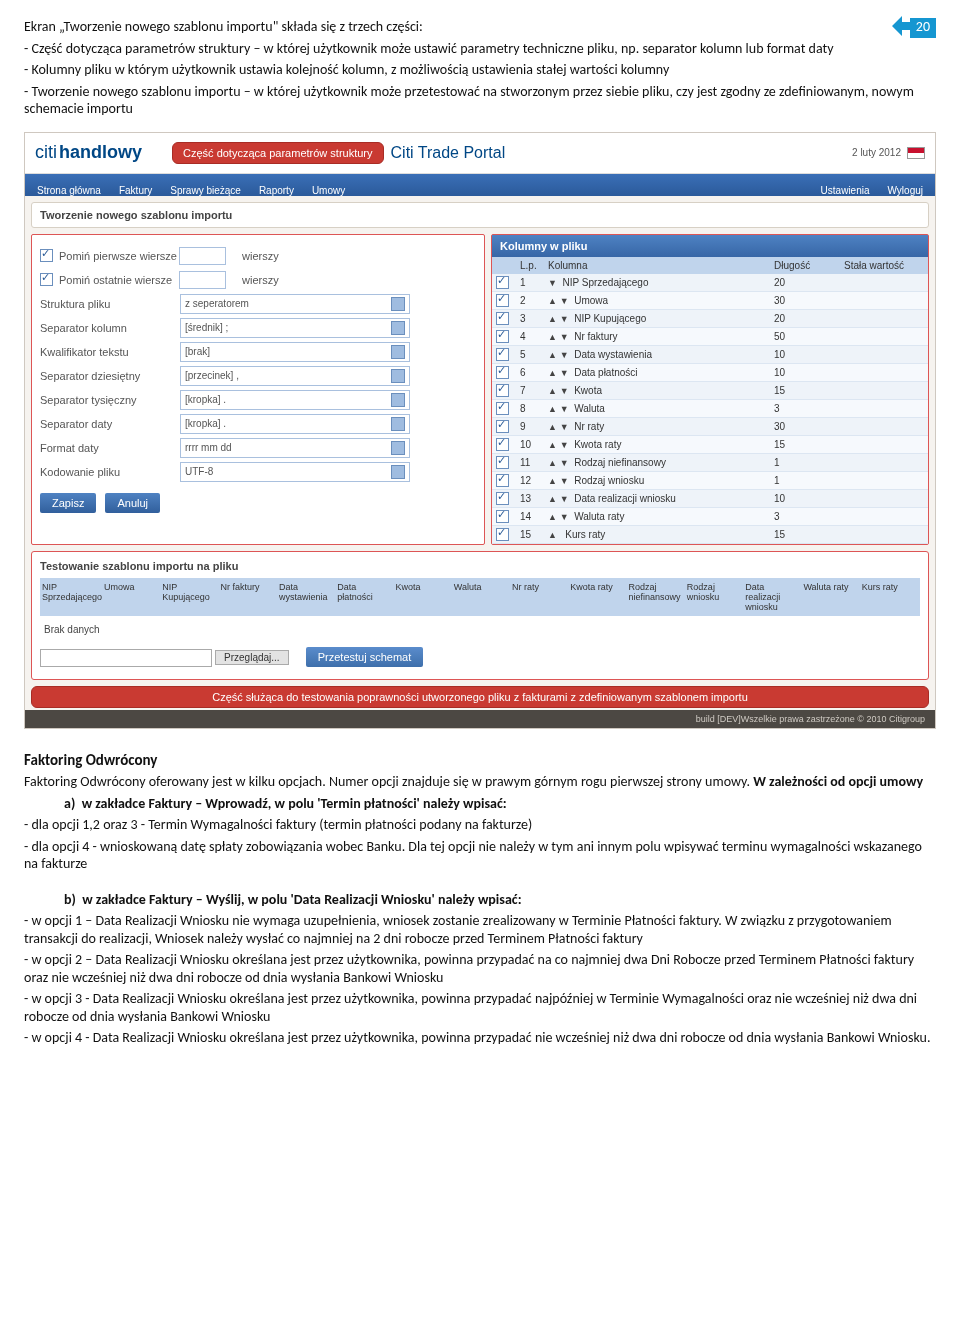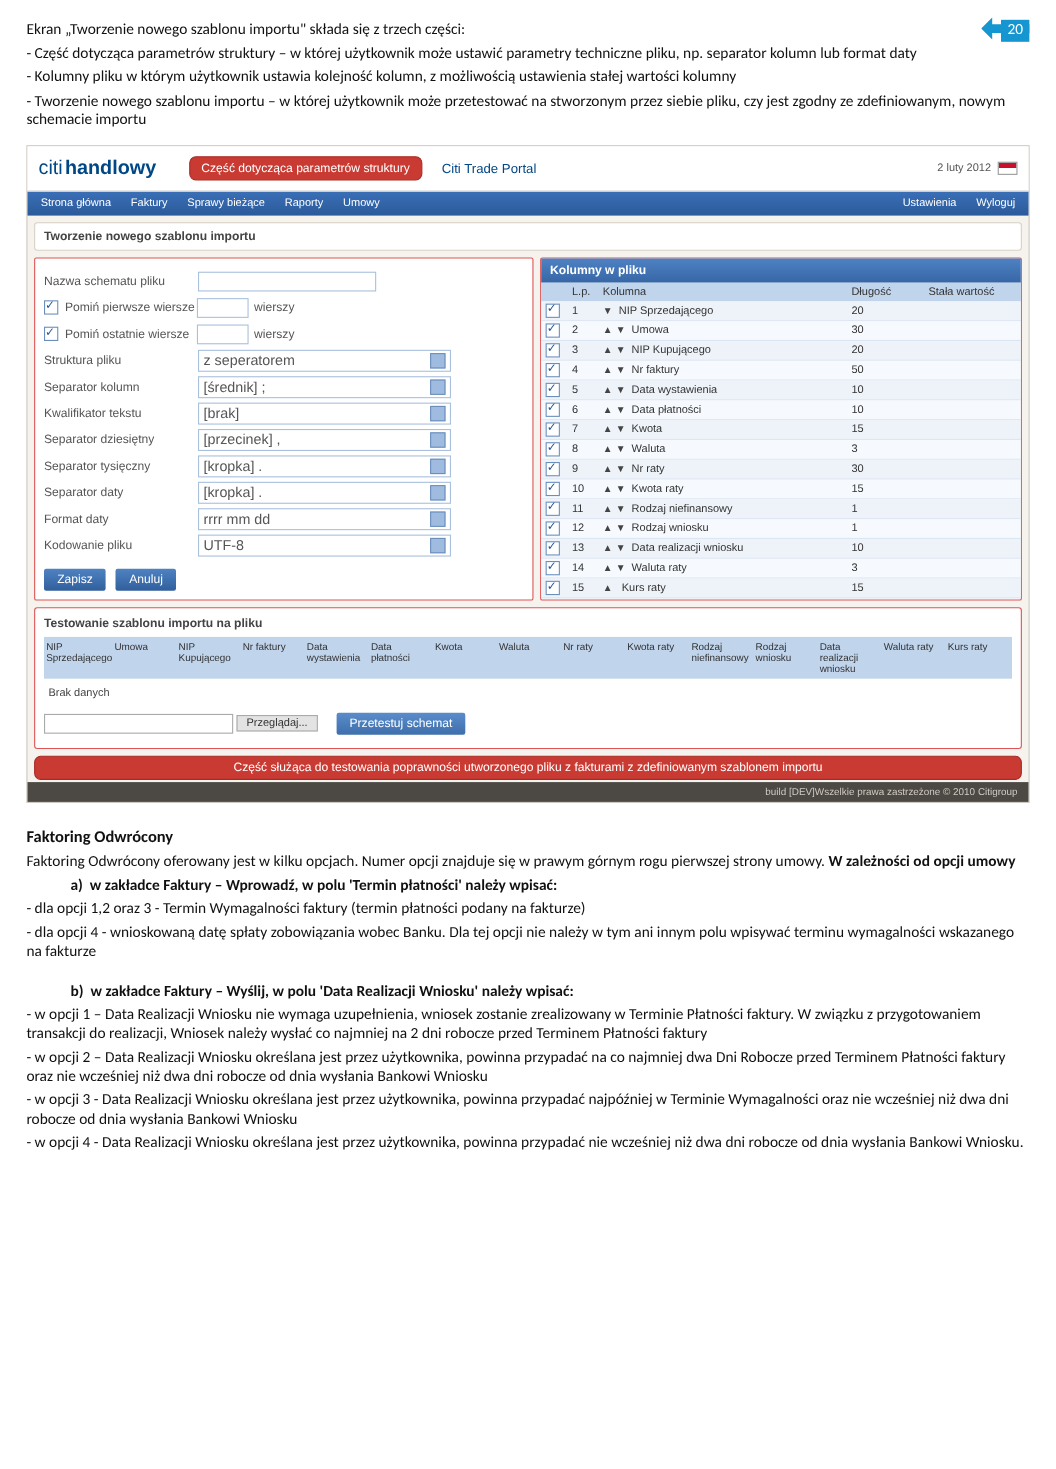--- a/index.html
+++ b/index.html
@@ -8,32 +8,32 @@
 .badge-num{position:absolute;right:30px;top:18px;color:#fff;font-size:14px}
 p{margin:4px 0;line-height:1.25}
 .sectitle{font-weight:700;font-size:15px;margin-top:22px}
 .bold{font-weight:700}
 .indent{margin-left:40px}
 .img-wrap{margin:14px 0 6px;border:1px solid #cfc8c0;background:#f6f3ef;font-family:Tahoma,Arial,sans-serif;font-size:11px;color:#333}
 .topbar{display:flex;align-items:center;height:40px;padding:0 10px;background:#fff;border-bottom:1px solid #ddd;position:relative}
 .logo-citi{font-size:18px;color:#004785;font-weight:400}
 .logo-hand{font-size:18px;color:#004785;font-weight:700;margin-left:2px}
 .callout{background:#c93a32;color:#fff;border:1px solid #a82c25;border-radius:6px;font-size:11px;padding:4px 10px;text-align:center}
-.navbar{display:flex;gap:18px;align-items:center;height:22px;padding:0 12px;background:linear-gradient(#3a6fb7,#2b5a9a);color:#fff;font-size:10px}
+.navbar{display:flex;gap:18px;align-items:flex-end;height:22px;padding:0 12px;background:linear-gradient(#3a6fb7,#2b5a9a);color:#fff;font-size:10px}
 .navbar span{cursor:pointer}
 .nvr{margin-left:auto}
 .pane-title{background:#fff;border:1px solid #d7d0c5;border-radius:3px;margin:6px;padding:6px 8px;font-weight:700;color:#444}
 .panes{display:flex;gap:6px;margin:0 6px 6px}
 .pane{flex:1;background:#fff;border:1px solid #d55;border-radius:2px;padding:8px}
 .frow{display:flex;align-items:center;height:22px;margin:2px 0}
 .frow .lab{width:140px;color:#555}
-.frow .wlab{width:45px;color:#555;margin-left:5px}
+.frow .wlab{width:45px;color:#555;margin-left:16px}
 .inp{border:1px solid #a9c0de;height:16px;width:160px;background:#fff}
 .inpn{border:1px solid #a9c0de;height:16px;width:45px;background:#fff}
-.sel{border:1px solid #a9c0de;height:18px;width:220px;background:#fff;display:flex;align-items:center;justify-content:space-between;padding:0 4px;font-size:13px;color:#555}
+.sel{border:1px solid #a9c0de;height:18px;width:220px;background:#fff;display:flex;align-items:center;justify-content:space-between;padding:0 4px;font-size:10px;color:#555}
 .cv{width:12px;height:12px;background:#9fbce0;border:1px solid #6b8fbd}
 .btn{background:linear-gradient(#4f82c2,#315f9c);color:#fff;border:none;padding:4px 12px;font-size:11px;border-radius:2px;margin-right:6px}
 .btn2{background:linear-gradient(#5a8ccc,#3e6fab)}
 .thead{background:linear-gradient(#4e82c3,#3766a6);color:#fff;font-weight:700;padding:5px 8px}
 .tsub{display:grid;grid-template-columns:24px 28px 1fr 70px 80px;background:#c0d4ec;color:#333;font-size:10px;padding:3px 4px}
 .trow{display:grid;grid-template-columns:24px 28px 1fr 70px 80px;background:#eef3f9;border-bottom:1px solid #dce6f2;font-size:10px;padding:2px 4px;align-items:center}
 .trow:nth-child(even){background:#f6f9fd}
 .ck{width:11px;height:11px;border:1px solid #6b8fbd;background:#fff;position:relative}
 .ck::after{content:"✓";position:absolute;top:-3px;left:0;color:#2a5a96;font-size:11px}
 .arr{color:#444;font-size:9px}
@@ -62,40 +62,36 @@
 <p>Ekran „Tworzenie nowego szablonu importu" składa się z trzech części:</p>
 <p>- Część dotycząca parametrów struktury – w której użytkownik może ustawić parametry techniczne pliku, np. separator kolumn lub format daty</p>
 <p>- Kolumny pliku w którym użytkownik ustawia kolejność kolumn, z możliwością ustawienia stałej wartości kolumny</p>
 <p>- Tworzenie nowego szablonu importu – w której użytkownik może przetestować na stworzonym przez siebie pliku, czy jest zgodny ze zdefiniowanym, nowym schemacie importu</p>
 
 <div class="img-wrap">
   <div class="topbar">
     <span class="logo-citi"><span>citi</span></span>
     <span class="logo-hand">handlowy</span>
     <div class="callout" style="margin-left:30px">Część dotycząca parametrów struktury</div>
-    <span style="margin:0 18px;color:#004785;font-size:12px">Citi Trade Portal</span>
+    <span style="margin:0 7px;color:#004785;font-size:16px">Citi Trade Portal</span>
     <span class="date">2 luty 2012</span>
     <span class="flag"></span>
   </div>
   <div class="navbar">
     <span>Strona główna</span>
     <span>Faktury</span>
     <span>Sprawy bieżące</span>
     <span>Raporty</span>
     <span>Umowy</span>
     <span class="nvr">Ustawienia</span>
     <span>Wyloguj</span>
   </div>
   <div class="pane-title">Tworzenie nowego szablonu importu</div>
   <div class="panes">
     <div class="pane">
-      <div class="frow">
-          <span class="lab">Nazwa schematu pliku</span>
-          <span class="inp"></span>
-        </div>
       <div class="frow">
           <span class="ck" style="margin-right:6px"></span>
           <span class="lab" style="width:120px">Pomiń pierwsze wiersze</span>
           <span class="inpn"></span>
           <span class="wlab">wierszy</span>
         </div>
       <div class="frow">
           <span class="ck" style="margin-right:6px"></span>
           <span class="lab" style="width:120px">Pomiń ostatnie wiersze</span>
           <span class="inpn"></span>

